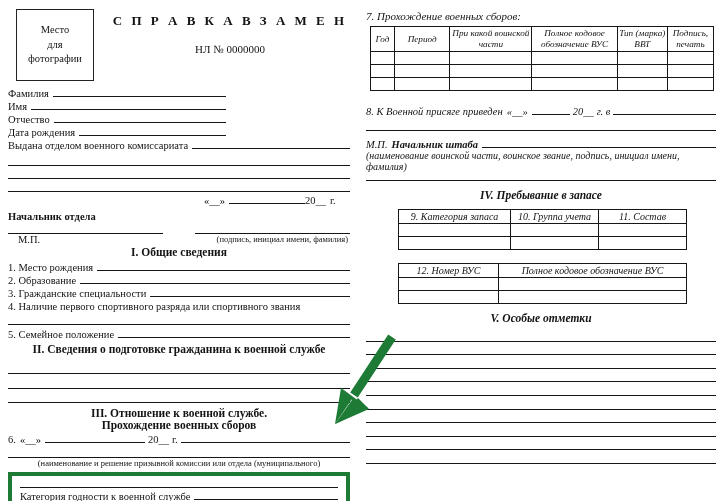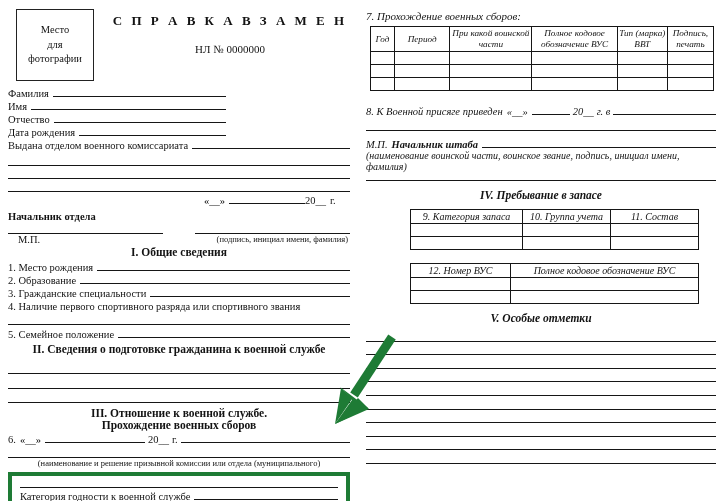--- a/index.html
+++ b/index.html
@@ -42,21 +42,21 @@
   .mprow .cap{margin-right:2px;}
 
   .gbox{border:4px solid #1e7b35;margin-top:3px;padding:3px 8px 4px 8px;height:48px;}
 
   
   table{border-collapse:collapse;table-layout:fixed;}
   th,td{border:1px solid #161616;padding:0 1px;}
   .t7{width:344px;margin-left:4px;}
   .t7 th{font-size:9.2px;font-weight:normal;line-height:1.2;padding:1px 0;}
   .t7 td{height:12px;}
-  .tmid{width:288px;margin-left:44px;}
+  .tmid{width:288px;margin-left:32px;}
   .tmid th{font-size:10px;font-weight:normal;padding:1px 0;}
   .tmid td{height:12px;}
   .vline{border-bottom:1px solid #161616;height:12.6px;}
 
   
   .arrow{position:absolute;left:318px;top:328px;width:92px;height:102px;pointer-events:none;}
 </style>
 </head>
 <body>
 

